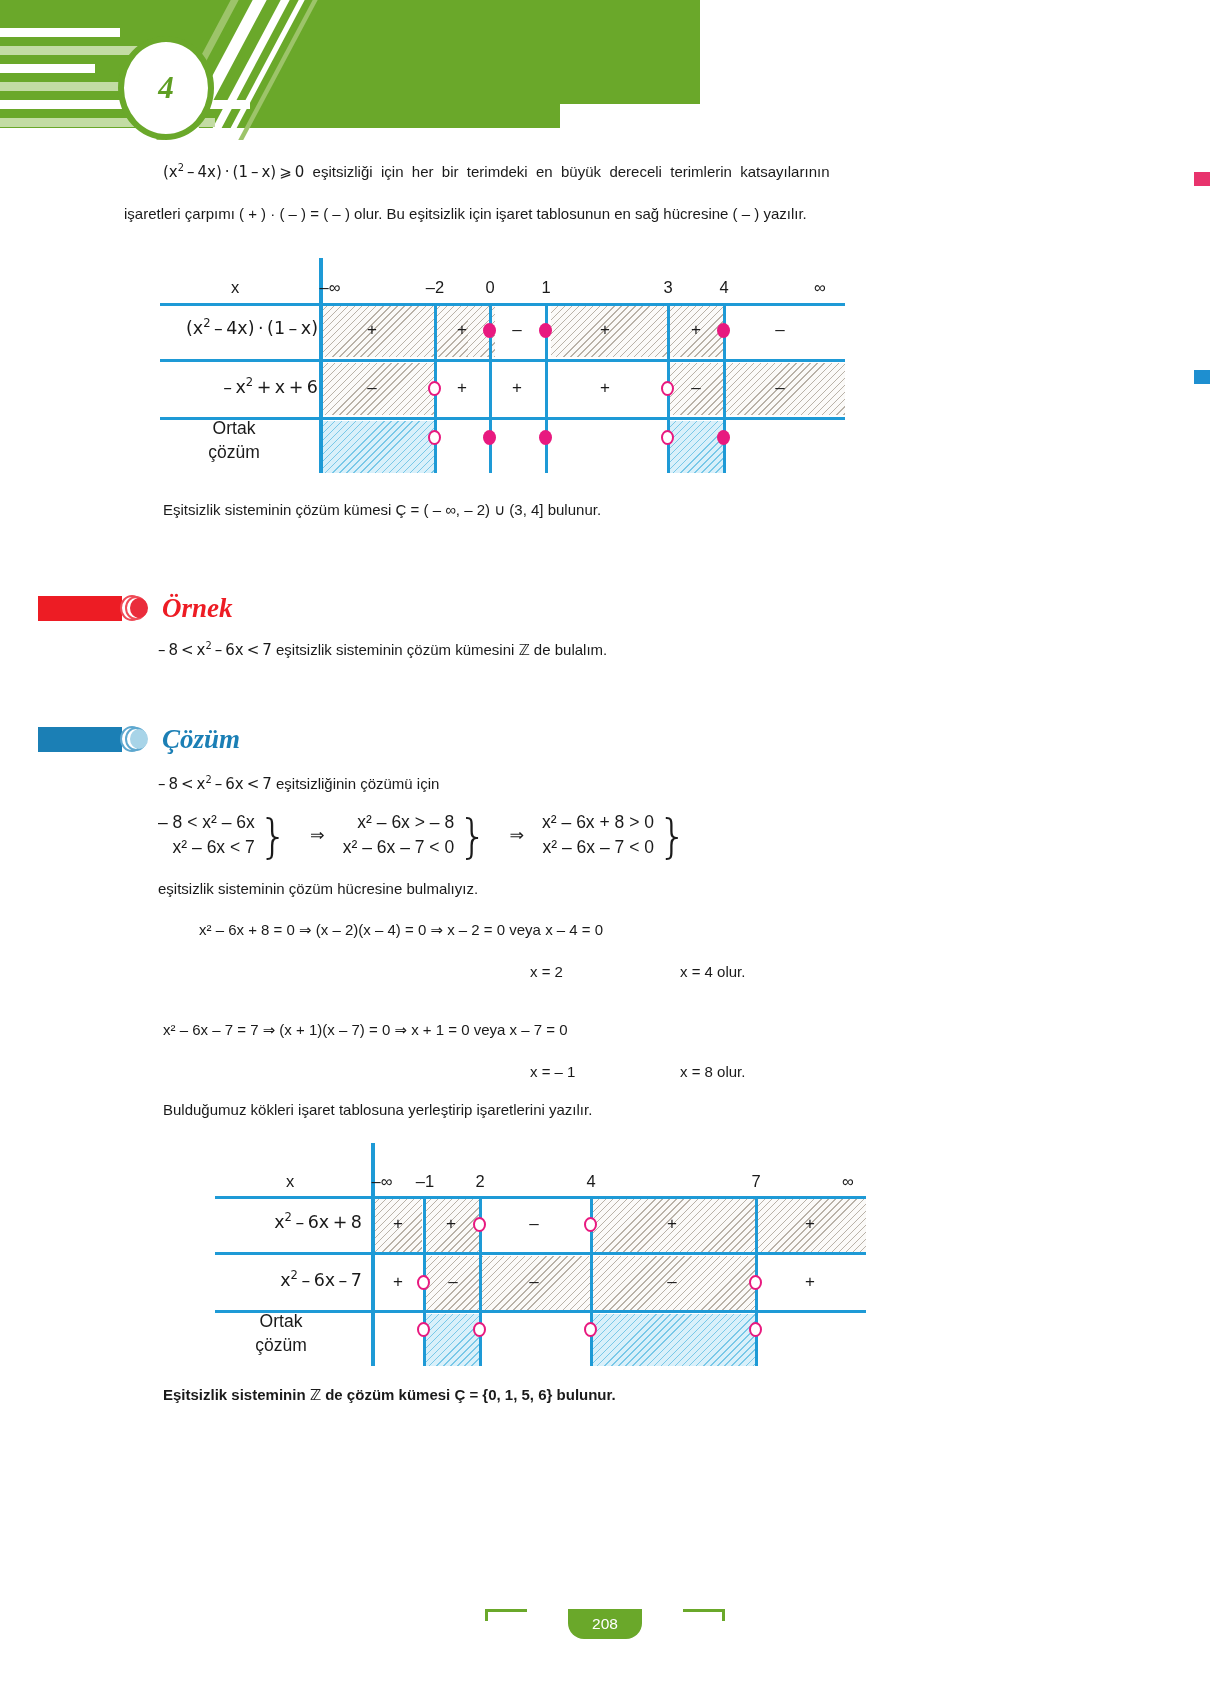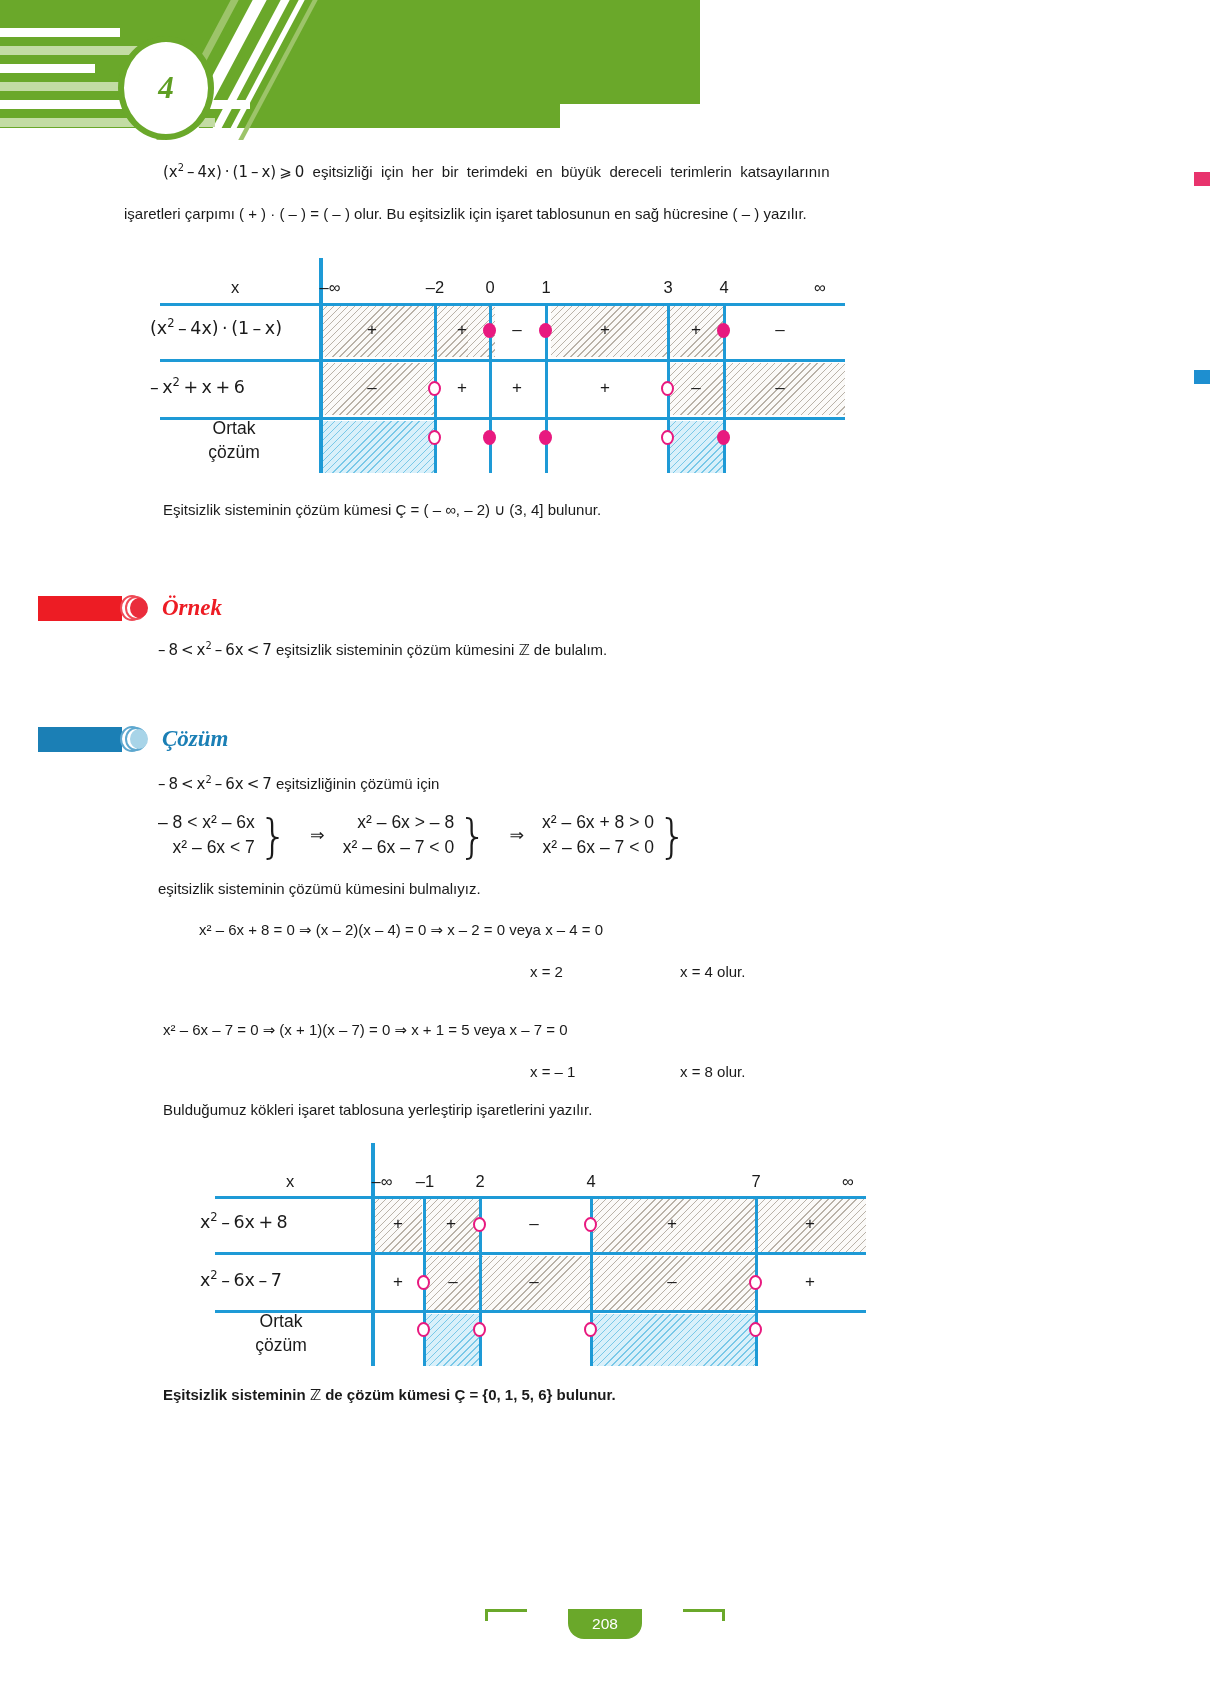--- a/index.html
+++ b/index.html
@@ -46,40 +46,40 @@
   .just{text-align:justify;}
   sup{font-size:.66em;vertical-align:super;line-height:0;}
   .blk{font-family:"DejaVu Sans",sans-serif;}
 
   
   .badge{position:absolute;height:26px;display:flex;align-items:center;}
   .badge .bar{width:84px;height:25px;}
   .badge .rings{position:relative;width:40px;height:28px;margin-left:-2px;}
   .badge .lbl{
     font-family:"Liberation Serif","DejaVu Serif",serif;
-    font-style:italic;font-weight:bold;font-size:23px;margin-left:2px;
+    font-style:italic;font-weight:bold;font-size:27px;margin-left:2px;
   }
   .ring{position:absolute;border-radius:50%;box-sizing:border-box;}
 
   
   .tbl{position:absolute;}
   .hl{position:absolute;background:#1e9ad6;height:3px;}
   .vl{position:absolute;background:#1e9ad6;width:3px;}
   .hatch{
     position:absolute;
     background-image:repeating-linear-gradient(135deg,#b9b2a8 0 1px,rgba(0,0,0,0) 1px 5px);
     background-color:#fbfaf8;
   }
   .hatchblue{
     position:absolute;
     background-image:repeating-linear-gradient(135deg,#79c8e8 0 1px,rgba(0,0,0,0) 1px 5px);
     background-color:#d9f0fa;
   }
   .cell{position:absolute;font-size:17px;text-align:center;color:#1a1a1a;}
-  .rowlbl{position:absolute;font-size:17.5px;text-align:left;white-space:nowrap;}
+  .rowlbl{position:absolute;font-size:17.5px;text-align:right;white-space:nowrap;}
   .tick{position:absolute;font-size:16.5px;text-align:center;white-space:nowrap;}
   .dot-f{position:absolute;width:13px;height:15px;border-radius:50%;background:#e8197f;}
   .dot-o{position:absolute;width:13px;height:15px;border-radius:50%;
          border:2.5px solid #e8197f;background:#ffffff;box-sizing:border-box;}
 
   
   .sys{position:absolute;font-size:17.5px;}
   .brace{
     display:inline-block;font-size:40px;line-height:0;vertical-align:middle;
     font-family:"DejaVu Sans",sans-serif;font-weight:300;
@@ -242,27 +242,27 @@
     </tr>
     <tr>
       <td style="text-align:right;padding:2px 0 0 0;">x² – 6x &lt; 7</td>
       <td style="text-align:right;padding:2px 0 0 0;">x² – 6x – 7 &lt; 0</td>
       <td style="text-align:right;padding:2px 0 0 0;">x² – 6x – 7 &lt; 0</td>
     </tr>
   </tbody>
     </table>
 </div>
 
-<div class="p" style="left:158px;top:877px;width:820px;">eşitsizlik sisteminin çözümü kümesini bulmalıyız.</div>
+<div class="p" style="left:158px;top:877px;width:820px;">eşitsizlik sisteminin çözüm hücresine bulmalıyız.</div>
 
 <div class="p" style="left:163px;top:918px;width:860px;margin-left:36px;">x² – 6x + 8 = 0 ⇒ (x – 2)(x – 4) = 0 ⇒ x – 2 = 0   veya   x – 4 = 0</div>
 <div class="p" style="left:530px;top:960px;width:120px;">x = 2</div>
 <div class="p" style="left:680px;top:960px;width:180px;">x = 4 olur.</div>
 
-<div class="p" style="left:163px;top:1018px;width:860px;">x² – 6x – 7 = 0 ⇒ (x + 1)(x – 7) = 0 ⇒ x + 1 = 5   veya   x – 7 = 0</div>
+<div class="p" style="left:163px;top:1018px;width:860px;">x² – 6x – 7 = 7 ⇒ (x + 1)(x – 7) = 0 ⇒ x + 1 = 0   veya   x – 7 = 0</div>
 <div class="p" style="left:530px;top:1060px;width:140px;">x = – 1</div>
 <div class="p" style="left:680px;top:1060px;width:180px;">x = 8 olur.</div>
 
 <div class="p" style="left:163px;top:1098px;width:860px;">Bulduğumuz kökleri işaret tablosuna yerleştirip işaretlerini yazılır.</div>
 
 <div class="tbl">
 
   <div class="hatch" style="left:372px;top:1198px;width:50px;height:54px;"></div>
   <div class="hatch" style="left:424px;top:1198px;width:56px;height:54px;"></div>
   <div class="hatch" style="left:592px;top:1198px;width:164px;height:54px;"></div>

